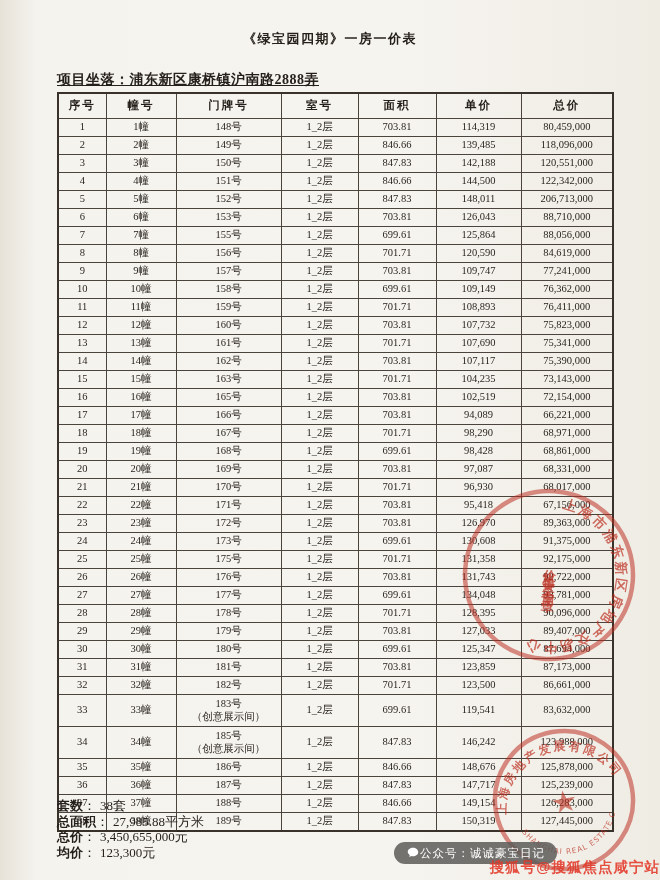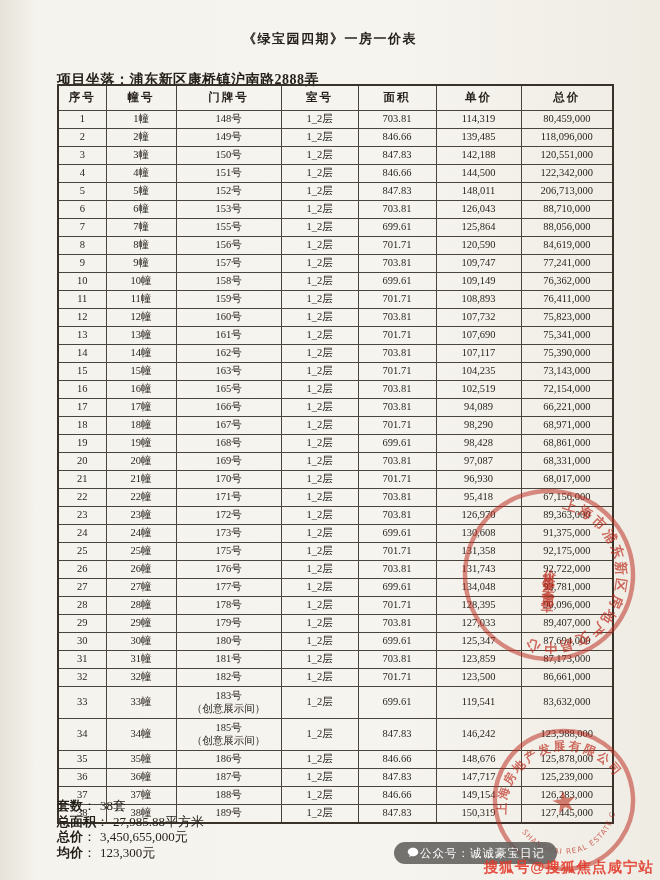--- a/index.html
+++ b/index.html
@@ -15,21 +15,21 @@
   }
   .title{
     position:absolute;top:30px;left:0;width:100%;
     text-align:center;font-size:13px;font-weight:bold;letter-spacing:1.5px;
   }
   .location{
     position:absolute;top:71px;left:57px;
     font-size:14px;font-weight:bold;text-decoration:underline;letter-spacing:.5px;
   }
   table.price-table{
-    position:absolute;top:84px;left:57px;width:555px;
+    position:absolute;top:92px;left:57px;width:555px;
     border-collapse:collapse;table-layout:fixed;
     border:2px solid #38322a;
     z-index:1;
   }
   .price-table th,.price-table td{
     border:1px solid #4a443c;
     text-align:center;vertical-align:middle;
     padding:0 2px;font-size:10.5px;line-height:1.15;height:17px;
     white-space:pre-line;overflow:hidden;
   }
@@ -56,21 +56,21 @@
     color:rgba(188,44,30,.8);
   }
   
   .badge{
     position:absolute;left:394px;top:842px;z-index:10;
     display:flex;align-items:center;height:22px;padding:0 12px;
     border-radius:12px;background:rgba(92,90,88,.85);color:#fff;
     font-size:11.5px;font-family:"Liberation Sans","DejaVu Sans",sans-serif;letter-spacing:1px;
   }
   .sohu{
-    position:absolute;right:6px;top:858px;z-index:11;
+    position:absolute;right:0;top:858px;z-index:11;
     font-size:14.5px;font-weight:bold;letter-spacing:1px;
     color:rgba(226,56,40,.88);
     font-family:"Liberation Sans","DejaVu Sans",sans-serif;
     margin-left:20px;
   }
 </style>
 </head>
 <body>
 
 <div class="page">

